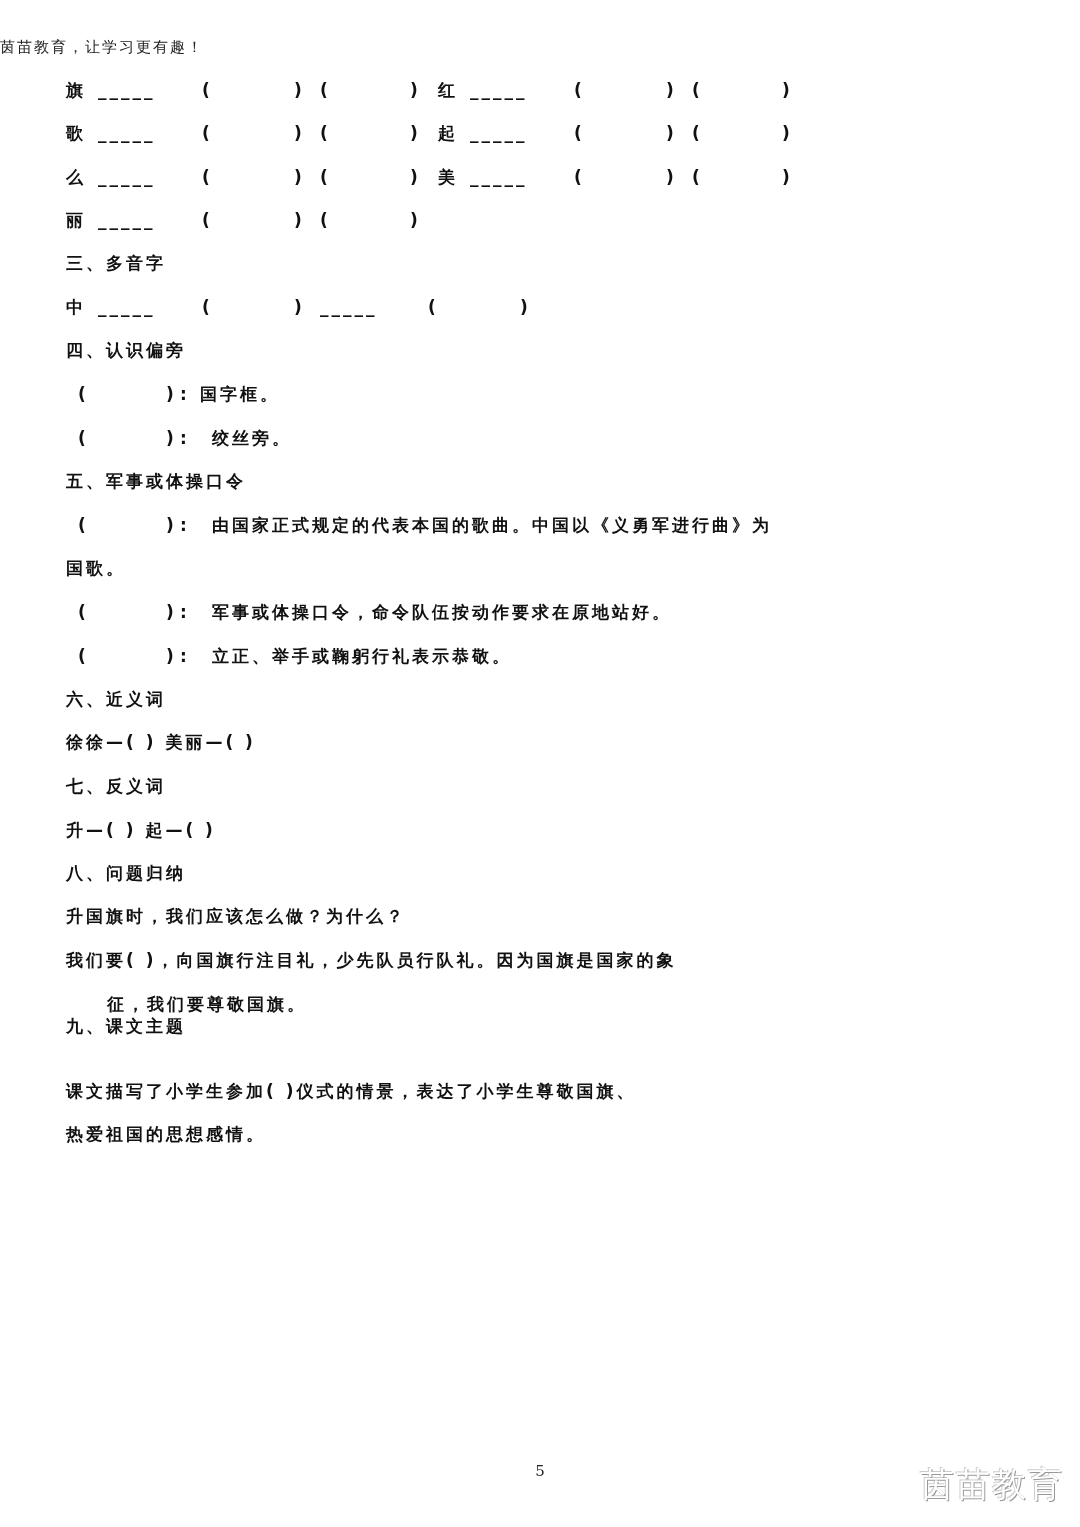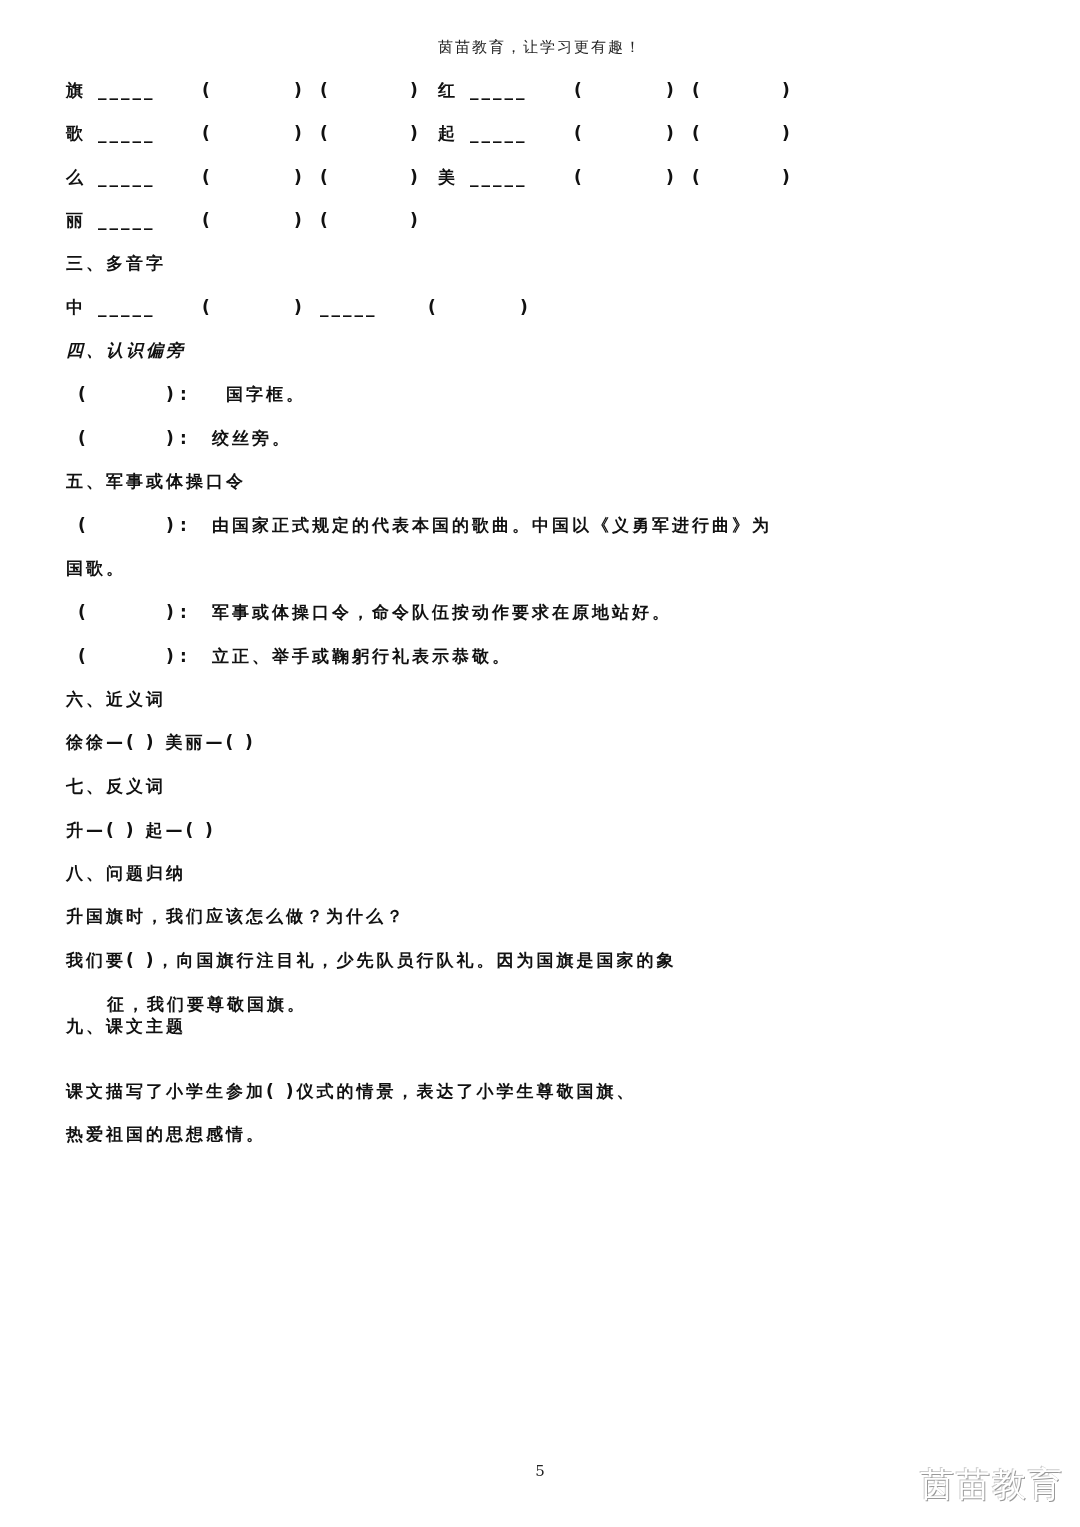--- a/index.html
+++ b/index.html
@@ -1,18 +1,18 @@
 <!DOCTYPE html>
 <html><head>
   <meta charset="utf-8">
   <style>
     html, body { margin: 0; padding: 0; background: #ffffff; }
     body { width: 1080px; height: 1527px; position: relative; overflow: hidden;
            font-family: "DejaVu Sans", "Liberation Sans", sans-serif; color: #111; }
-    .header { position: absolute; top: 38px; left: 0; width: 1080px; text-align: center;
+    .header { position: absolute; top: 38px; left: 0; width: 1080px; text-align: left;
               font-family: "DejaVu Serif", "Liberation Serif", serif; font-size: 15px; letter-spacing: 2px; color: #222; }
     .line { position: absolute; left: 66px; height: 40px; line-height: 40px; font-size: 17px;
             font-weight: bold; white-space: nowrap; letter-spacing: 3px; }
     .seg { position: absolute; top: 0; white-space: pre; }
     .footer-page { position: absolute; top: 1462px; left: 0; width: 1080px; text-align: center;
                    font-family: "DejaVu Serif", "Liberation Serif", serif; font-size: 15px; color: #222; }
     .watermark { position: absolute; top: 1462px; left: 920px; font-size: 34px; color: #ffffff;
                  letter-spacing: 2px; text-shadow: 1px 1px 0 #999, -1px -1px 0 #ccc; font-family: "DejaVu Sans", sans-serif; }
   </style>
 </head>
@@ -78,26 +78,26 @@
 <div class="line" style="top:287px;">
   <span class="seg" style="left:0">中</span>
   <span class="seg" style="left:32px">_____</span>
   <span class="seg" style="left:136px">(</span>
   <span class="seg" style="left:228px">)</span>
   <span class="seg" style="left:254px">_____</span>
   <span class="seg" style="left:362px">(</span>
   <span class="seg" style="left:454px">)</span>
 </div>
 
-<div class="line" style="top:330px;font-style:italic;">四、认识偏旁</div>
+<div class="line" style="top:330px;">四、认识偏旁</div>
 <div class="line" style="top:374px;">
   <span class="seg" style="left:12px">(</span>
   <span class="seg" style="left:100px">)</span>
   <span class="seg" style="left:114px">:</span>
-  <span class="seg" style="left:160px">国字框。</span>
+  <span class="seg" style="left:134px">国字框。</span>
 </div>
 <div class="line" style="top:418px;">
   <span class="seg" style="left:12px">(</span>
   <span class="seg" style="left:100px">)</span>
   <span class="seg" style="left:114px">:</span>
   <span class="seg" style="left:146px">绞丝旁。</span>
 </div>
 
 <div class="line" style="top:461px;">五、军事或体操口令</div>
 <div class="line" style="top:505px;">

